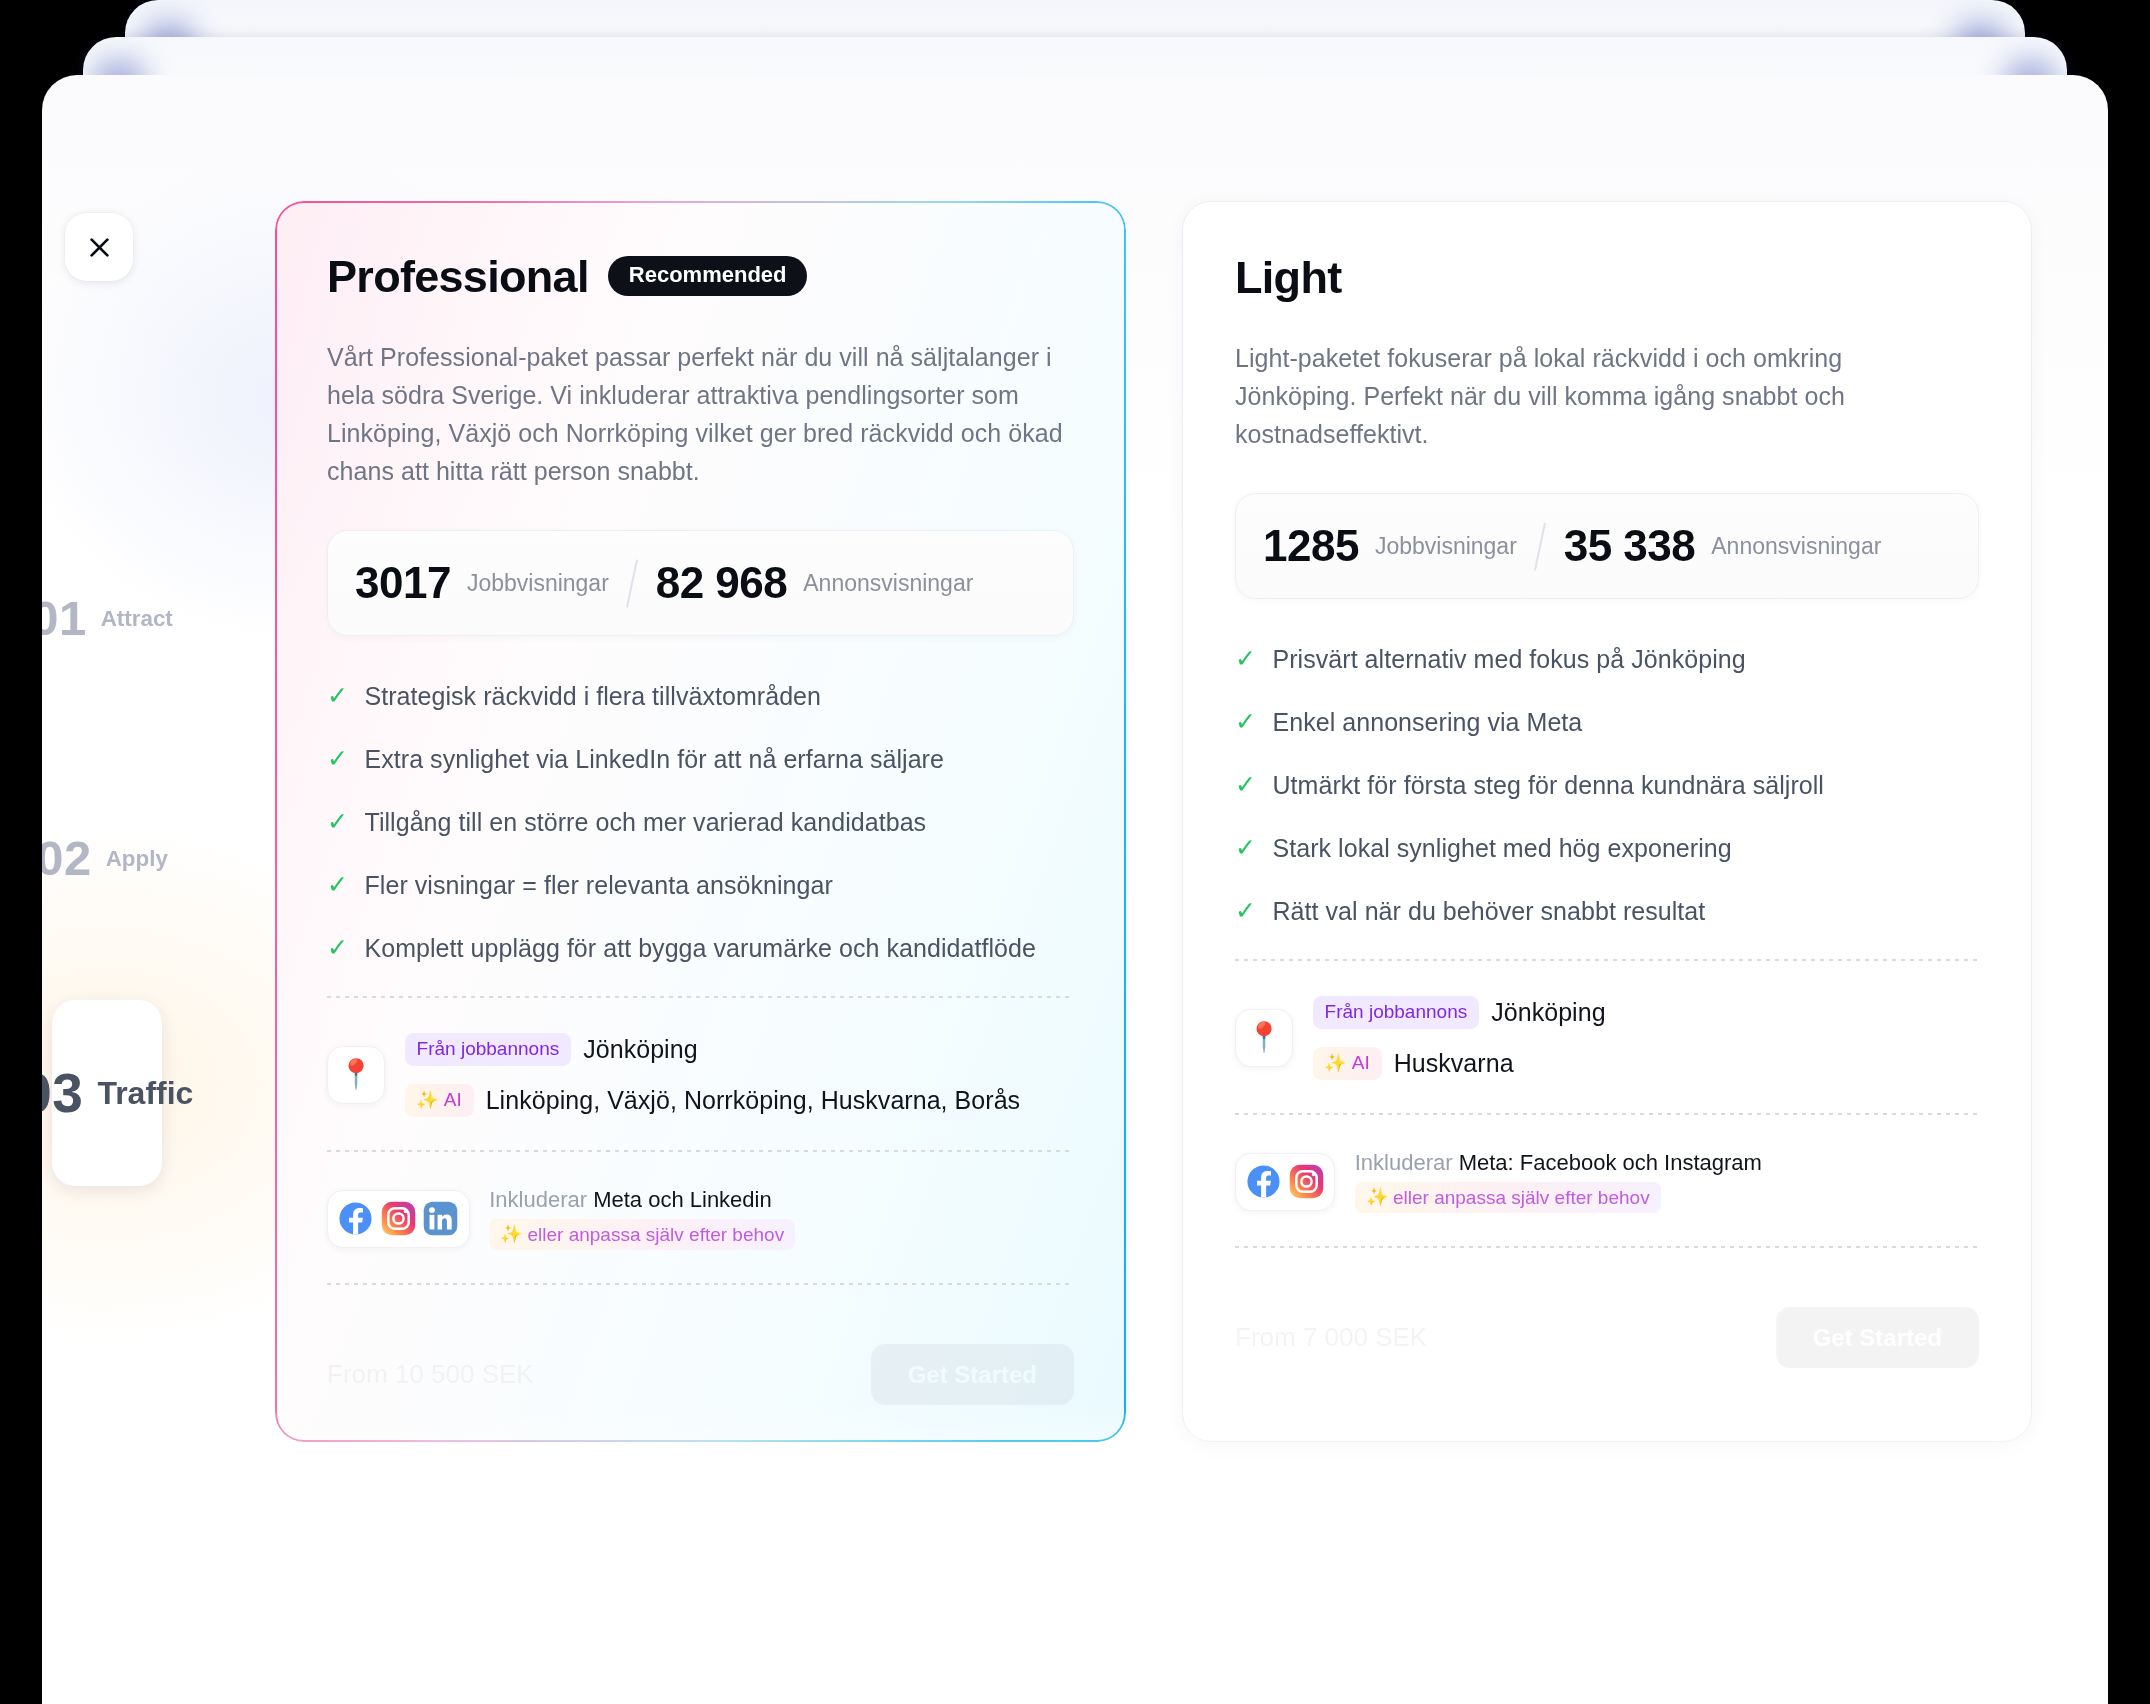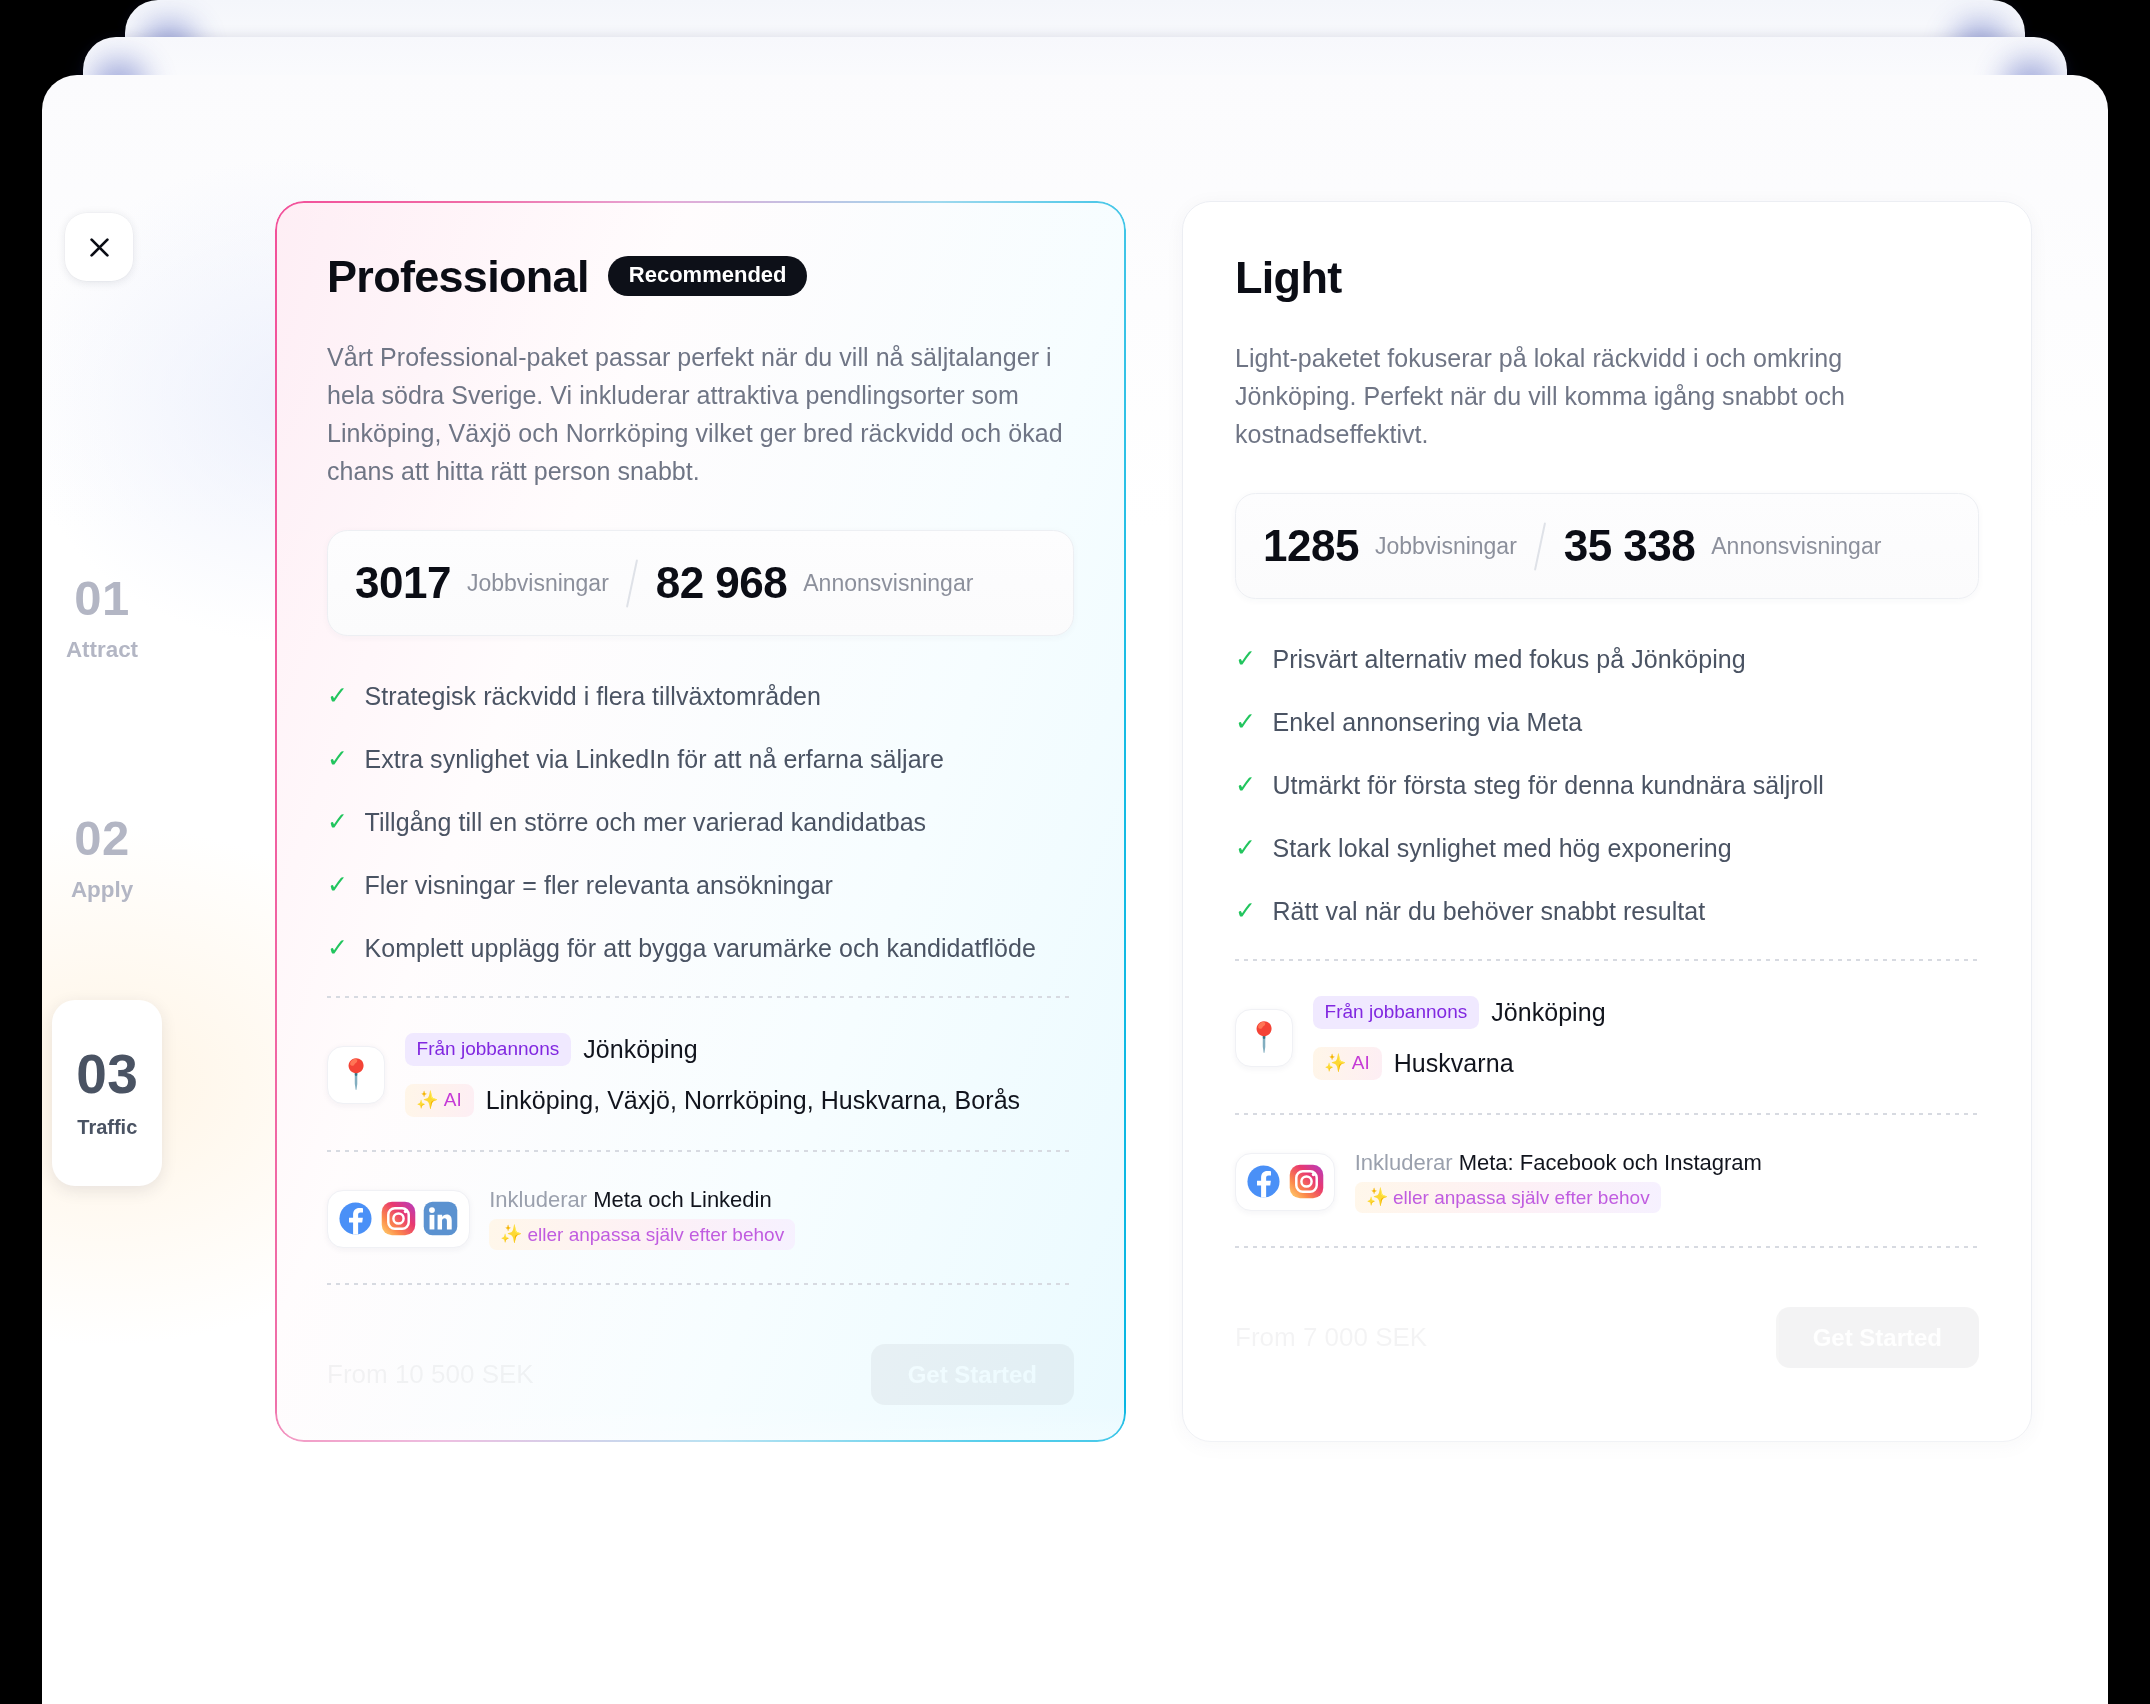--- a/index.html
+++ b/index.html
@@ -78,21 +78,21 @@
   
   .rail {
     position: absolute;
     left: 0px; top: 485px;
     width: 120px;
   }
   .step {
     position: relative;
     width: 120px;
     height: 117px;
-    display: flex; flex-direction: column;
+    display: flex; 
     align-items: center; justify-content: center;
     gap: 14px;
   }
   .step .num {
     font-size: 49px;
     font-weight: 700;
     letter-spacing: 0.5px;
     line-height: 1;
     color: #b3b6c4;
   }
@@ -103,21 +103,21 @@
   }
   .step.active {
     background: #ffffff;
     border-radius: 23px;
     box-shadow: 0 4.7px 16px rgba(35,40,70,.10);
     height: 186px;
     margin-left: 10.3px;
     width: 110px;
   }
   .step.active .num { color: #4a5363; font-size: 55px; }
-  .step.active .lbl { color: #4a5363; font-size: 20px; }
+  .step.active .lbl { color: #4a5363; font-size: 32px; }
   .step.s2 { margin-top: 123px; }
   .step.s3 { margin-top: 83px; }
 
   
   .cards {
     position: absolute;
     left: 233px;
     top: 126px;
     right: 110px;
     display: flex;

